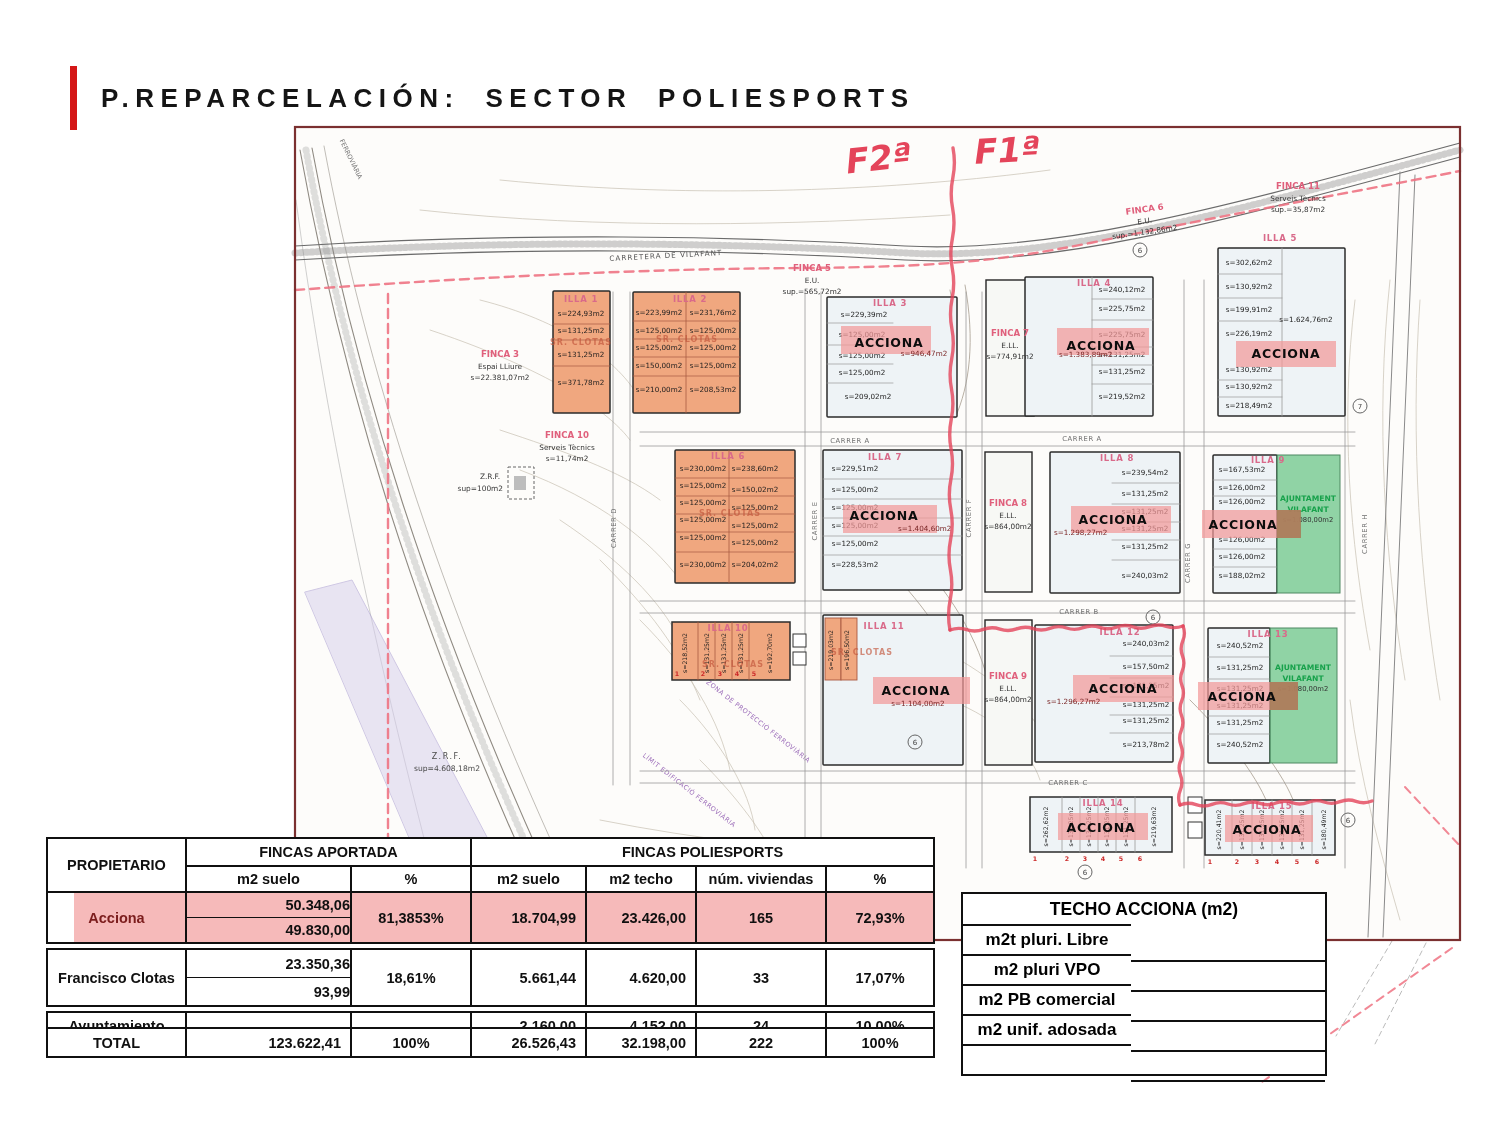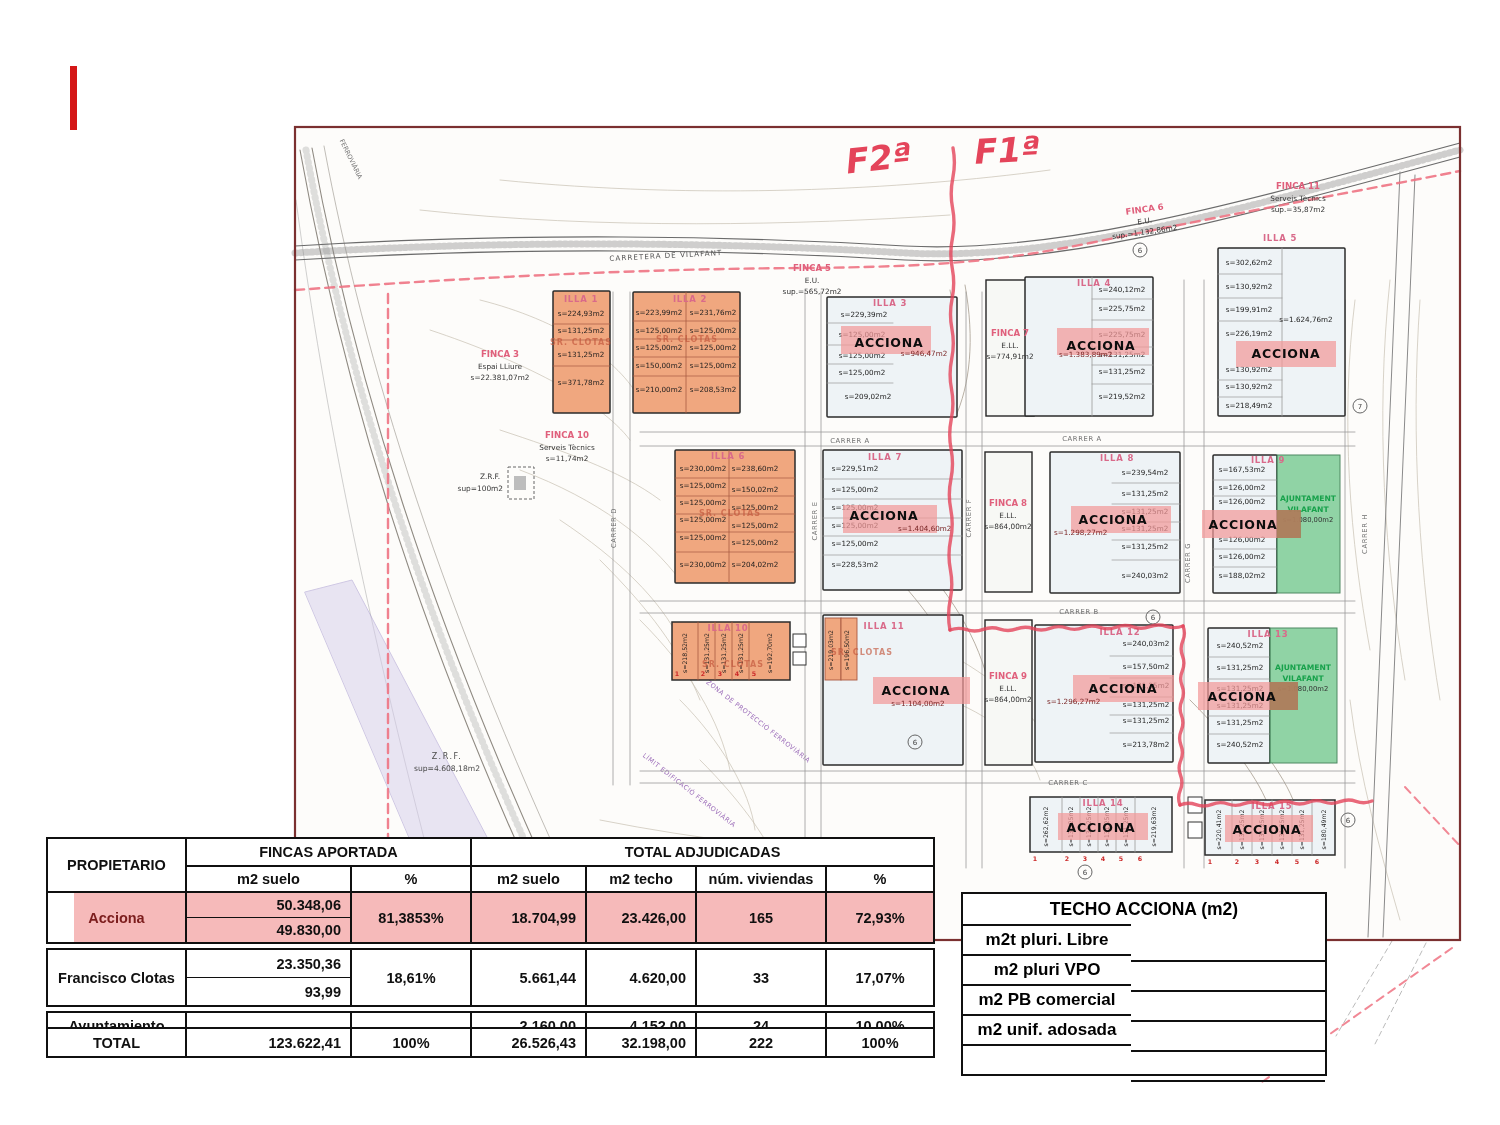--- a/index.html
+++ b/index.html
@@ -23,21 +23,21 @@
   .b3{top:174px;grid-template-rows:26px;}
   .b4{top:190px;grid-template-rows:27px;}
   .cell{display:flex;align-items:center;justify-content:center;overflow:hidden;}
   .cell.num{justify-content:flex-end;padding-right:9px;}
   .bl{border-left:2px solid #101010;}
   .bt{border-top:2px solid #101010;}
   .pink{background:#f6baba;}
   .pinkgrad{background:linear-gradient(to right,#ffffff 26px,#f6baba 26px);}
   .acciona-name{color:#7c1d1d;}
   .stacked{flex-direction:column;align-items:stretch;justify-content:stretch;padding:0;}
-  .stacked .v{flex:1;display:flex;align-items:center;justify-content:flex-end;padding-right:9px;}
+  .stacked .v{flex:1;display:flex;align-items:center;justify-content:flex-end;}
   .stacked .v.top{border-bottom:1.6px solid #101010;}
   
   .techo{position:absolute;left:961px;top:892px;z-index:2;background:#fff;
          border:2px solid #101010;display:grid;grid-template-columns:168px 194px;
          grid-template-rows:repeat(6,30px);font-size:17px;color:#000000;}
   .techo .cell{font-weight:bold;}
   .techo .val{font-weight:normal;justify-content:flex-end;padding-right:28px;margin-top:36px;}
   .techo .val.strong{font-weight:bold;}
   .techo .ttl{grid-column:1/3;font-size:17.5px;}
 </style>
@@ -425,28 +425,29 @@
       <path d="M950,630 Q958.3,626.9 966.6,629.7 Q975.0,632.6 983.3,629.4 Q991.6,626.3 999.9,629.1 Q1008.3,632.0 1016.6,628.9 Q1024.8,625.7 1033.2,628.6 Q1041.6,631.4 1049.9,628.3 Q1058.1,625.1 1066.5,628.0 Q1074.9,630.9 1083.1,627.7 Q1091.4,624.6 1099.8,627.4 Q1108.2,630.3 1116.4,627.1 Q1124.7,624.0 1133.1,626.9 Q1141.4,629.7 1149.7,626.6 Q1158.0,623.4 1166.4,626.3 Q1174.7,629.1 1183.0,626.0" fill="none" stroke="#e4445a" stroke-width="3.4" opacity="0.8" stroke-linecap="round"></path>
       <path d="M1183,626 Q1185.9,633.5 1182.8,640.9 Q1179.6,648.3 1182.5,655.8 Q1185.4,663.3 1182.3,670.8 Q1179.1,678.2 1182.0,685.7 Q1184.9,693.2 1181.8,700.6 Q1178.6,708.0 1181.5,715.5 Q1184.4,723.0 1181.3,730.4 Q1178.1,737.8 1181.0,745.3 Q1183.9,752.8 1180.8,760.3 Q1177.6,767.7 1180.5,775.2 Q1183.4,782.7 1180.3,790.1 Q1177.1,797.5 1180.0,805.0" fill="none" stroke="#e4445a" stroke-width="3.4" opacity="0.8" stroke-linecap="round"></path>
       <path d="M1180,805 Q1187.9,801.8 1196.0,804.7 Q1204.1,807.5 1212.0,804.3 Q1219.9,801.2 1228.0,804.0 Q1236.1,806.8 1244.0,803.7 Q1251.9,800.5 1260.0,803.3 Q1268.1,806.2 1276.0,803.0 Q1283.9,799.8 1292.0,802.7 Q1300.1,805.5 1308.0,802.3 Q1315.9,799.2 1324.0,802.0 Q1332.1,804.8 1340.0,801.7 Q1347.9,798.5 1356.0,801.3 Q1364.1,804.2 1372.0,801.0" fill="none" stroke="#e4445a" stroke-width="3.4" opacity="0.8" stroke-linecap="round"></path>
       <text x="880" y="170" font-size="34" fill="#e4445a" text-anchor="middle" font-weight="bold" font-style="italic" transform="rotate(-6 880 170)">F2ª</text>
       <text x="1008" y="162" font-size="34" fill="#e4445a" text-anchor="middle" font-weight="bold" font-style="italic" transform="rotate(-3 1008 162)">F1ª</text>
       <rect x="295" y="127" width="1165" height="813" fill="none" stroke="#7b3030" stroke-width="2.2"></rect>
     </svg>
 
   <div class="titlebar">
     <div class="red-bar"></div>
+    <h1>P.REPARCELACIÓN: SECTOR POLIESPORTS</h1>
   </div>
 
   <div class="alloc">
 
     <div class="tb b1">
       <div class="cell" style="grid-area:1/1/3/2">PROPIETARIO</div>
       <div class="cell bl" style="grid-area:1/2/2/4">FINCAS APORTADA</div>
-      <div class="cell bl" style="grid-area:1/4/2/8">TOTAL ADJUDICADAS</div>
+      <div class="cell bl" style="grid-area:1/4/2/8">FINCAS POLIESPORTS</div>
       <div class="cell bl bt" style="grid-area:2/2">m2 suelo</div>
       <div class="cell bl bt" style="grid-area:2/3">%</div>
       <div class="cell bl bt" style="grid-area:2/4">m2 suelo</div>
       <div class="cell bl bt" style="grid-area:2/5">m2 techo</div>
       <div class="cell bl bt" style="grid-area:2/6">núm. viviendas</div>
       <div class="cell bl bt" style="grid-area:2/7">%</div>
       <div class="cell bt pinkgrad acciona-name" style="grid-area:3/1">Acciona</div>
       <div class="cell bl bt pink stacked" style="grid-area:3/2">
         <div class="v top">50.348,06</div>
         <div class="v">49.830,00</div>

